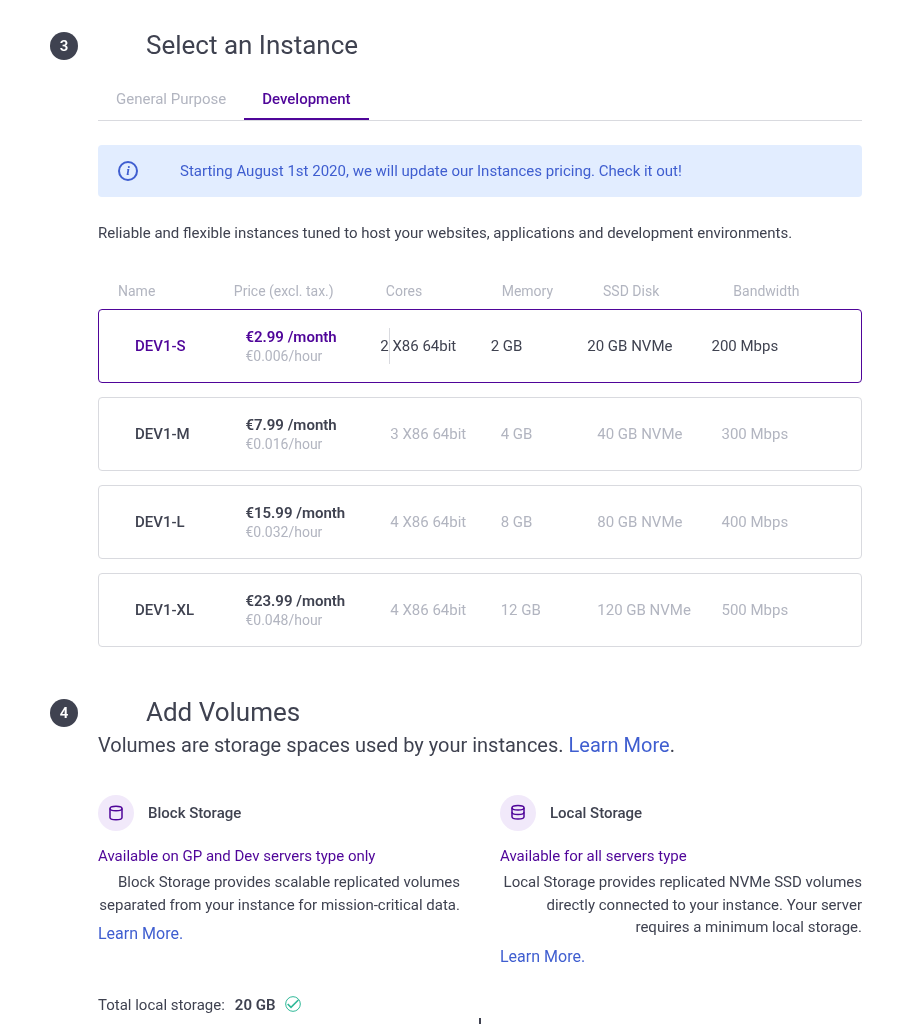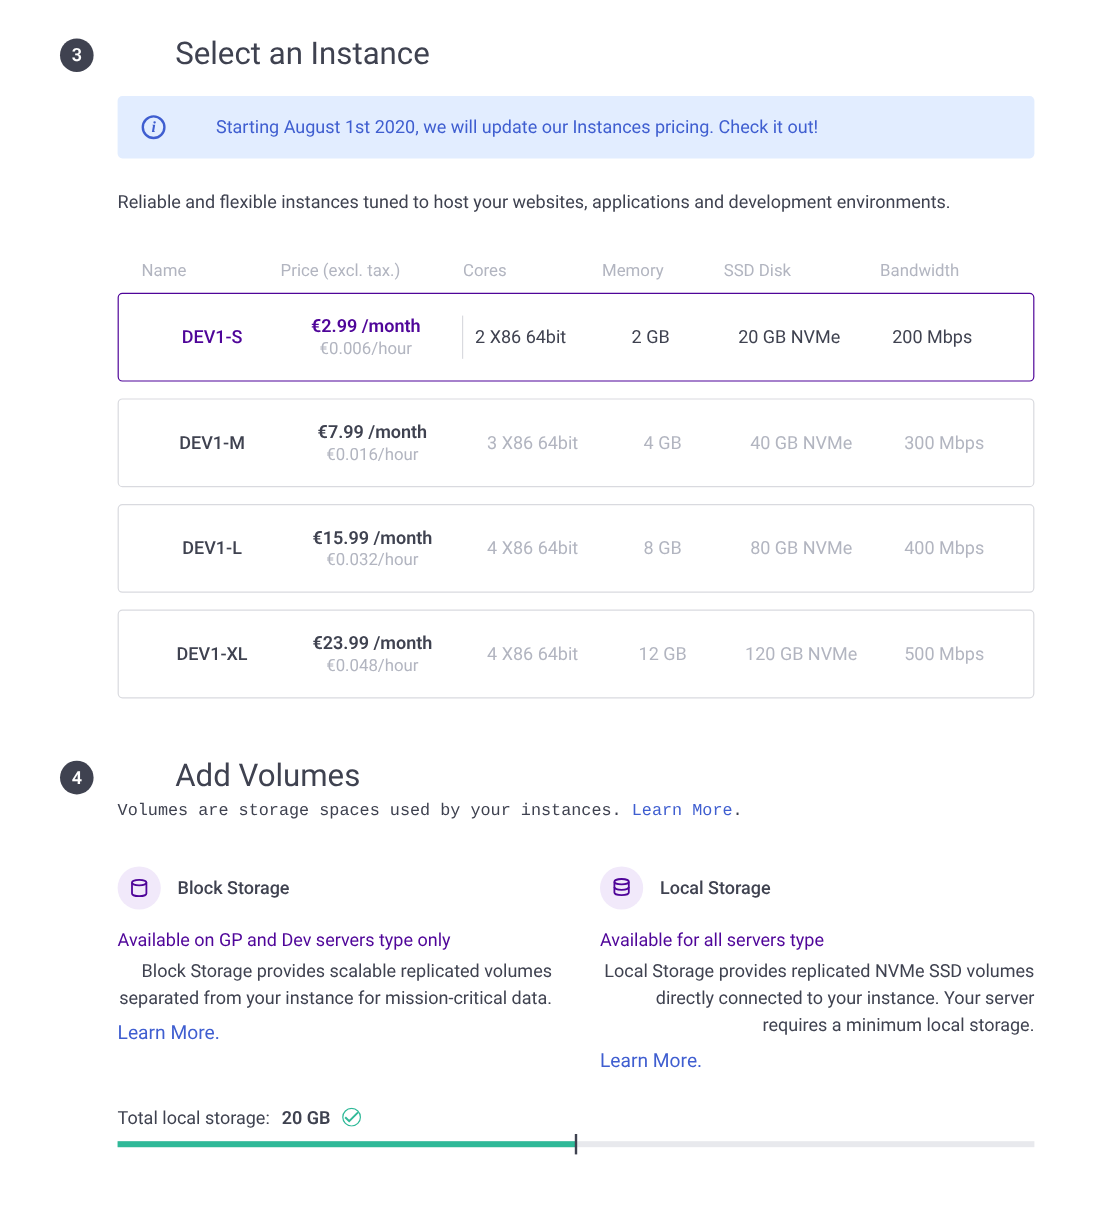--- a/index.html
+++ b/index.html
@@ -24,33 +24,33 @@
     
     .table-header { display: flex; padding: 10px 20px; }
     .table-header .col { color: #b2b5c0; font-size: 14px; }
     .col-name { width: 16%; }
     .col-price { width: 21%; }
     .col-cores { width: 16%; }
     .col-memory { width: 14%; }
     .col-disk { width: 18%; }
     .col-bandwidth { width: 15%; }
     
-    .instance-row { display: flex; align-items: center; border: 1px solid #d9dadf; border-radius: 4px; padding: 18px 20px; margin-bottom: 14px; cursor: pointer; text-align: center; }
+    .instance-row { display: flex; align-items: center; border: 1px solid #d9dadf; border-radius: 4px; padding: 18px 36px; margin-bottom: 14px; cursor: pointer; }
     .instance-row.selected { border: 1.5px solid #4f0599; }
     .instance-row .col { font-size: 15px; }
     .instance-row .name { color: #3f4250; font-weight: 500; }
     .instance-row.selected .name { color: #4f0599; }
     .instance-row .price-month { color: #3f4250; font-weight: 600; font-size: 15px; }
     .instance-row.selected .price-month { color: #4f0599; }
     .instance-row .price-hour { color: #b2b5c0; font-size: 14px; margin-top: 2px; }
     .instance-row .spec { color: #b2b5c0; }
     .instance-row.selected .spec { color: #3f4250; }
     .instance-row.selected .col-price { border-right: 1px solid #d9dadf; padding-right: 10px; margin-right: -10px; }
     
-    .subtitle { color: #3f4250; font-size: 14px; margin-bottom: 18px; margin-top: 6px; font-family: Liberation Mono, monospace; }
+    .subtitle { color: #3f4250; font-size: 20px; margin-bottom: 18px; margin-top: 6px; }
     .link { color: #3f5ed0; text-decoration: none; }
     
     .volumes-grid { display: flex; gap: 40px; margin-bottom: 30px; }
     .volume-card { flex: 1; }
     .volume-header { display: flex; align-items: center; gap: 14px; margin-bottom: 16px; }
     .volume-icon { width: 36px; height: 36px; border-radius: 50%; background: #f1e9fa; display: flex; align-items: center; justify-content: center; color: #4f0599; }
     .volume-title { font-size: 15px; color: #3f4250; font-weight: 500; }
     .volume-note { color: #4f0599; font-size: 15px; margin-bottom: 6px; }
     .volume-desc { color: #3f4250; font-size: 15px; line-height: 1.5; margin-bottom: 8px; text-align: right; }
     
@@ -67,20 +67,24 @@
   </style>
 </head>
 <body>
 
 <div class="section">
   <div class="section-header">
     <div class="step-number">3</div>
     <h2 class="section-title">Select an Instance</h2>
   </div>
   <div class="section-body">
+    <div class="tabs">
+      <div class="tab">General Purpose</div>
+      <div class="tab active">Development</div>
+    </div>
 
     <div class="info-banner">
       <div class="info-icon">i</div>
       <div class="info-text">
         <span>Starting August 1st 2020, we will update our Instances pricing. </span><a href="#" class="info-link">Check it out!</a>
       </div>
     </div>
 
     <p class="description">Reliable and flexible instances tuned to host your websites, applications and development environments.</p>
 

